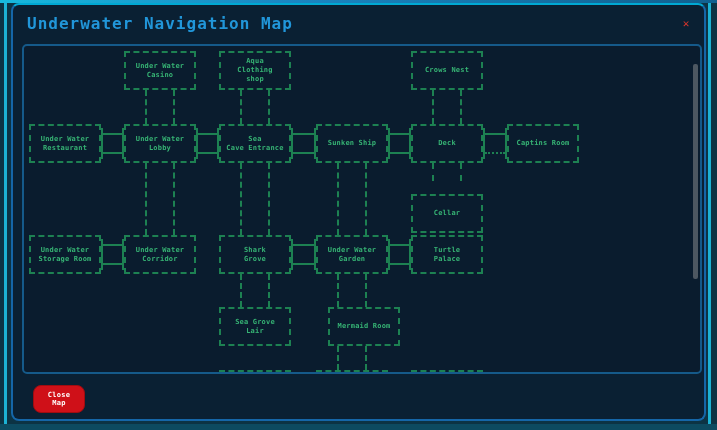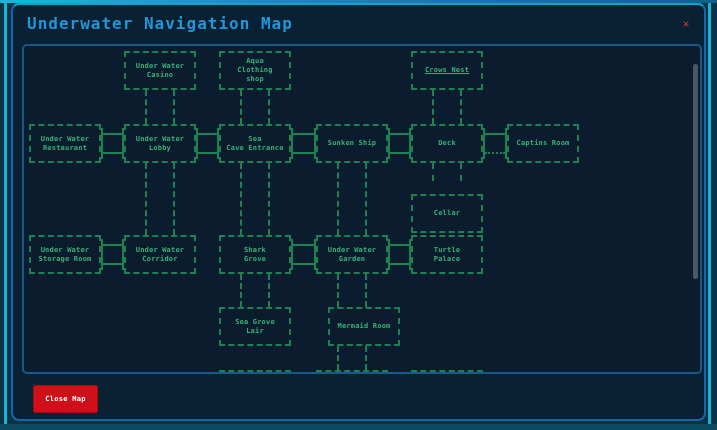--- a/index.html
+++ b/index.html
@@ -57,23 +57,23 @@
   }
   .ladder::before{top:5px;}
   .ladder::after{bottom:5px;}
   .ladder.dotted::after{border-top-style:dotted;}
   .vline{position:absolute;width:0;border-left:2px dashed var(--room-border,#1d8152);}
   .scroll-thumb{
     position:absolute;right:2px;top:18px;width:5px;height:215px;
     background:var(--scroll-thumb,#4d5761);border-radius:2px;
   }
   .close-map-btn{
-    position:absolute;left:20px;top:380px;width:65px;height:28px;
+    position:absolute;left:20px;top:380px;width:52px;height:28px;
     background:var(--close-red,#cf1018);
-    border:1px solid #a00c10;border-radius:2px;
+    border:1px solid #a00c10;border-radius:8px;
     color:#ffffff;font-size:7px;font-weight:bold;
     font-family:"DejaVu Sans Mono","Liberation Mono",monospace;
     cursor:pointer;letter-spacing:.3px;
   }
 </style>
 </head>
 <body>
 
 <div class="edge-top"></div>
 <div class="edge-left-line"></div>
@@ -104,21 +104,21 @@
       <div class="room" style="left: 387px; top: 148px; width: 72px; height: 39px;">Cellar</div>
       <div class="room" style="left: 483px; top: 78px; width: 72px; height: 39px; text-align: center;">Captins Room</div>
       <div class="room" style="left: 387px; top: 78px; width: 72px; height: 39px;">Deck</div>
       <div class="room" style="left: 292px; top: 78px; width: 72px; height: 39px;">Sunken Ship</div>
       <div class="room" style="left: 195px; top: 78px; width: 72px; height: 39px;">Sea
 Cave Entrance</div>
       <div class="room" style="left: 100px; top: 78px; width: 72px; height: 39px;">Under Water
 Lobby</div>
       <div class="room" style="left: 5px; top: 78px; width: 72px; height: 39px;">Under Water
 Restaurant</div>
-      <div class="room" style="left: 387px; top: 5px; width: 72px; height: 39px; text-decoration: underline;">Crows Nest</div>
+      <div class="room" style="left: 387px; top: 5px; width: 72px; height: 39px;">Crows Nest</div>
       <div class="room" style="left: 195px; top: 5px; width: 72px; height: 39px;">Aqua
 Clothing
 shop</div>
       <div class="room" style="left: 100px; top: 5px; width: 72px; height: 39px;">Under Water
 Casino</div>
     <div class="scroll-thumb"></div>
   <div class="ladder" style="left: 77px; top: 82px; width: 23px; height: 31px;"></div>
       <div class="ladder" style="left: 172px; top: 82px; width: 23px; height: 31px;"></div>
       <div class="ladder" style="left: 267px; top: 82px; width: 25px; height: 31px;"></div>
       <div class="ladder" style="left: 364px; top: 82px; width: 23px; height: 31px;"></div>

